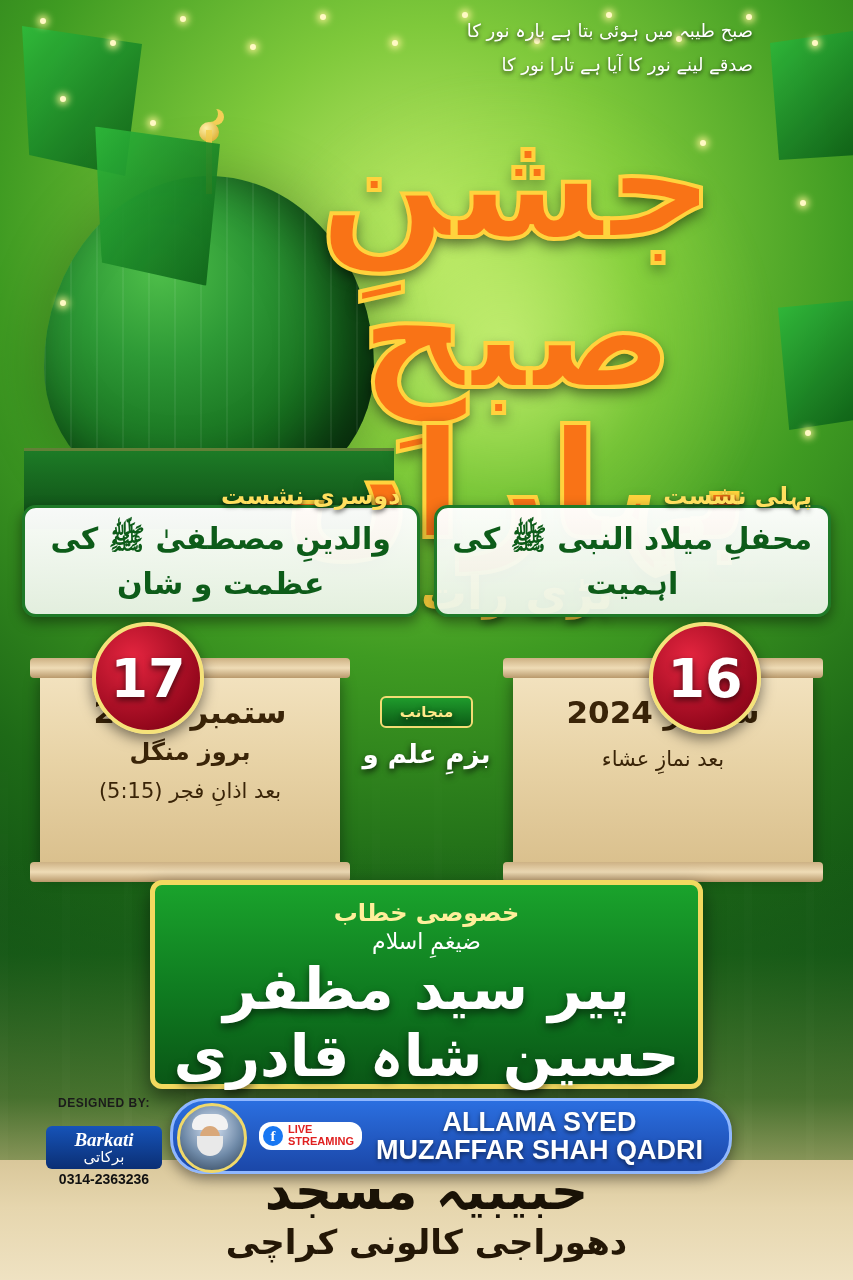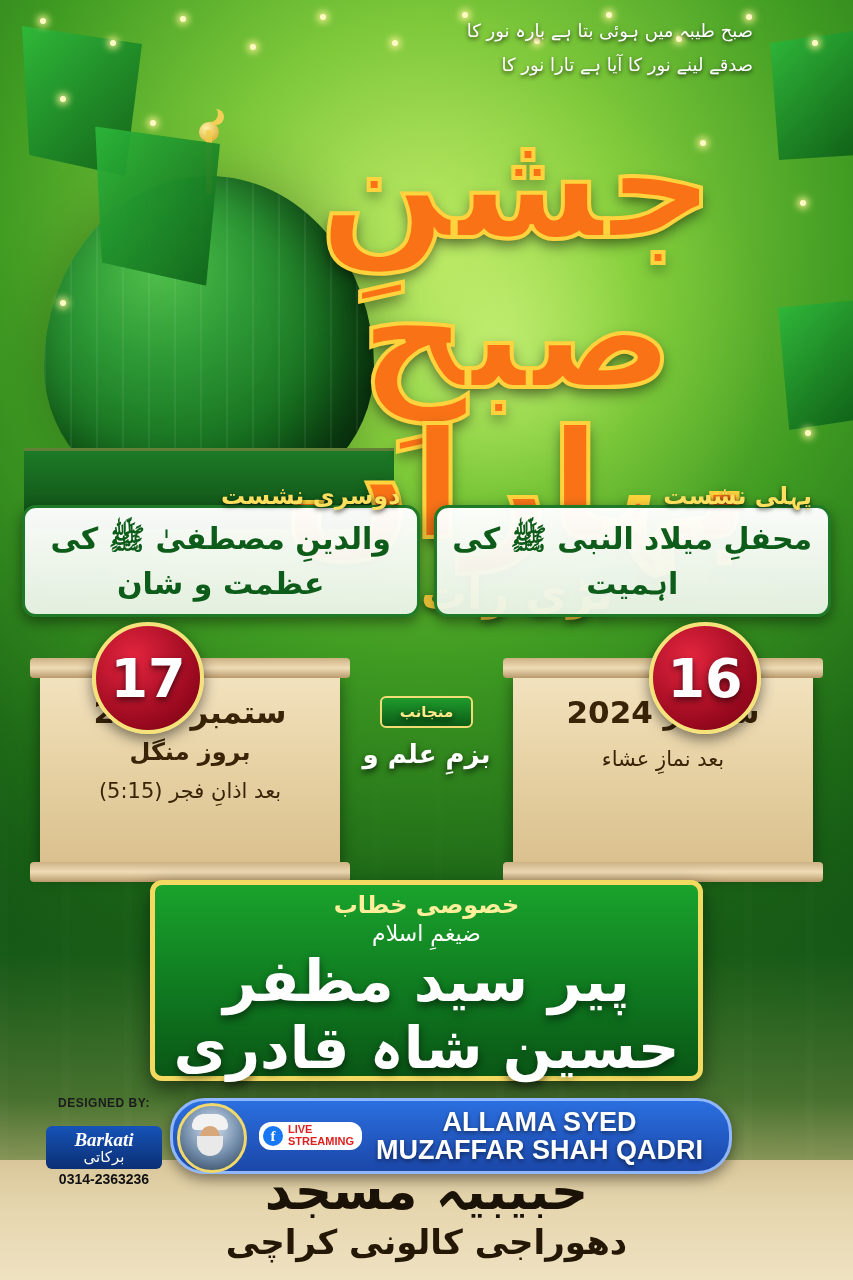--- a/index.html
+++ b/index.html
@@ -353,21 +353,21 @@
     left: 150px;
     right: 150px;
     top: 880px;
     height: 185px;
     background: linear-gradient(to bottom, #1aa32c 0%, #0f7a20 55%, #0a5716 100%);
     border: 5px solid #f2d95f;
     border-radius: 12px;
     box-shadow: 0 8px 20px rgba(0,0,0,0.5);
     direction: rtl;
     text-align: center;
-    padding-top: 6px;
+    padding-top: 14px;
   }
   .speaker-kicker {
     font-family: "DejaVu Sans", sans-serif;
     font-size: 24px;
     color: #ffef9b;
     font-weight: bold;
   }
   .speaker-role {
     font-family: "DejaVu Sans", sans-serif;
     font-size: 22px;

